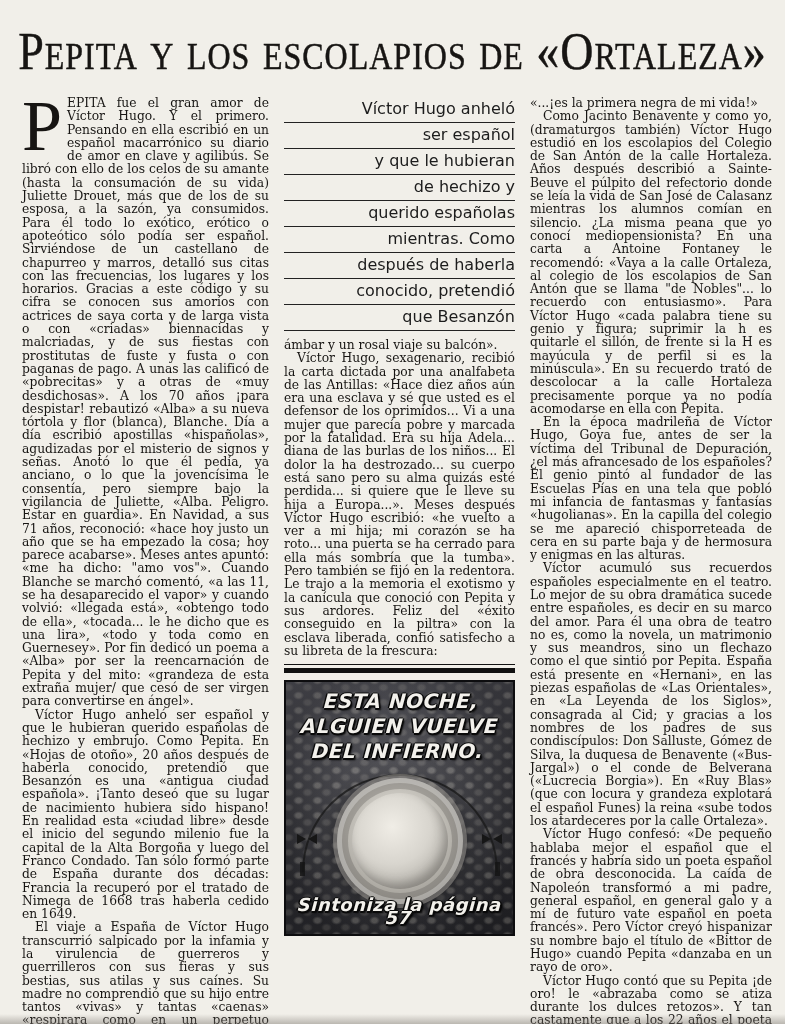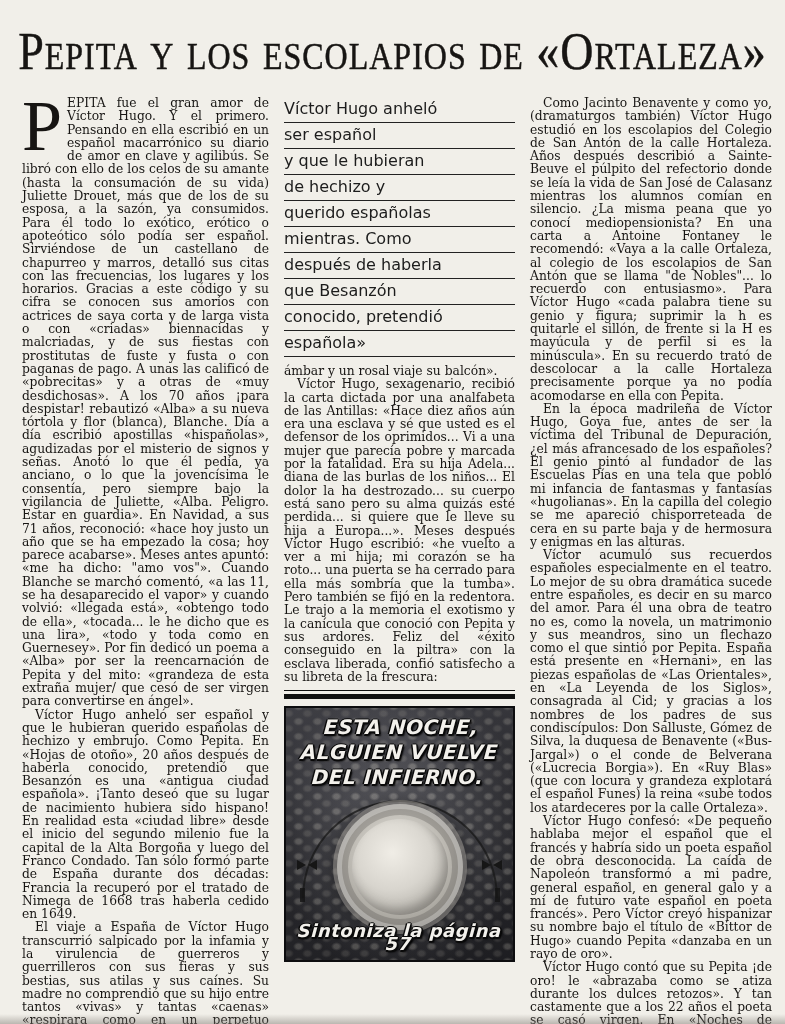--- a/index.html
+++ b/index.html
@@ -46,21 +46,21 @@
     font-family:"Liberation Serif", serif;
   }
 
   
   .pullquote {
     font-family:"DejaVu Sans", sans-serif;
     font-size:16px; color:#1c1c1c;
     margin-bottom:8px;
   }
   .pq-line {
-    text-align:left; line-height:18px;
+    text-align:right; line-height:18px;
     padding:3px 0 4px;
     border-bottom:1.4px solid #222;
     white-space:nowrap;
   }
 
   
   .ad-sep-thin  { border-top:1.5px solid #111; margin:6px 0 3px; }
   .ad-sep-thick { height:5px; background:#111; margin-bottom:7px; }
 
   
@@ -150,23 +150,22 @@
 
     <div class="col col-2">
       <div class="pullquote">
         <div class="pq-line">Víctor Hugo anheló</div>
         <div class="pq-line">ser español</div>
         <div class="pq-line">y que le hubieran</div>
         <div class="pq-line">de hechizo y</div>
         <div class="pq-line">querido españolas</div>
         <div class="pq-line">mientras. Como</div>
         <div class="pq-line">después de haberla</div>
+        <div class="pq-line">conocido, pretendió</div>
         <div class="pq-line">que Besanzón</div>
-        <div class="pq-line">conocido, pretendió</div>
-        <div class="pq-line">española»</div>
       </div>
 
       <p class="flush">ámbar y un rosal viaje su balcón».</p>
       <p>Víctor Hugo, sexagenario, recibió la carta dictada por una analfabeta de las Antillas: «Hace diez años aún era una esclava y sé que usted es el defensor de los oprimidos... Vi a una mujer que parecía pobre y marcada por la fatalidad. Era su hija Adela... diana de las burlas de los niños... El dolor la ha destrozado... su cuerpo está sano pero su alma quizás esté perdida... si quiere que le lleve su hija a Europa...». Meses después Víctor Hugo escribió: «he vuelto a ver a mi hija; mi corazón se ha roto... una puerta se ha cerrado para ella más sombría que la tumba». Pero también se fijó en la redentora. Le trajo a la memoria el exotismo y la canícula que conoció con Pepita y sus ardores. Feliz del «éxito conseguido en la piltra» con la esclava liberada, confió satisfecho a su libreta de la frescura:</p>
 
       <div class="ad-sep-thin"></div>
       <div class="ad-sep-thick"></div>
 
       <div class="ad-box">
         <div class="ad-vignette"></div>
@@ -184,20 +183,21 @@
         </div>
         <div class="dial-stop right">
           <span class="tri tri-r"></span>
           <span class="tri tri-l"></span>
         </div>
         <div class="ad-tagline">Sintoniza la página 57</div>
       </div>
     </div>
 
     <div class="col col-3">
+      <p class="flush">«...¡es la primera negra de mi vida!»</p>
       <p>Como Jacinto Benavente y como yo, (dramaturgos también) Víctor Hugo estudió en los escolapios del Colegio de San Antón de la calle Hortaleza. Años después describió a Sainte-Beuve el púlpito del refectorio donde se leía la vida de San José de Calasanz mientras los alumnos comían en silencio. ¿La misma peana que yo conocí mediopensionista? En una carta a Antoine Fontaney le recomendó: «Vaya a la calle Ortaleza, al colegio de los escolapios de San Antón que se llama "de Nobles"... lo recuerdo con entusiasmo». Para Víctor Hugo «cada palabra tiene su genio y figura; suprimir la h es quitarle el sillón, de frente si la H es mayúcula y de perfil si es la minúscula». En su recuerdo trató de descolocar a la calle Hortaleza precisamente porque ya no podía acomodarse en ella con Pepita.</p>
       <p>En la época madrileña de Víctor Hugo, Goya fue, antes de ser la víctima del Tribunal de Depuración, ¿el más afrancesado de los españoles? El genio pintó al fundador de las Escuelas Pías en una tela que pobló mi infancia de fantasmas y fantasías «hugolianas». En la capilla del colegio se me apareció chisporreteada de cera en su parte baja y de hermosura y enigmas en las alturas.</p>
       <p>Víctor acumuló sus recuerdos españoles especialmente en el teatro. Lo mejor de su obra dramática sucede entre españoles, es decir en su marco del amor. Para él una obra de teatro no es, como la novela, un matrimonio y sus meandros, sino un flechazo como el que sintió por Pepita. España está presente en «Hernani», en las piezas españolas de «Las Orientales», en «La Leyenda de los Siglos», consagrada al Cid; y gracias a los nombres de los padres de sus condiscípulos: Don Salluste, Gómez de Silva, la duquesa de Benavente («Bus-Jargal») o el conde de Belverana («Lucrecia Borgia»). En «Ruy Blas» (que con locura y grandeza explotará el español Funes) la reina «sube todos los atardeceres por la calle Ortaleza».</p>
       <p>Víctor Hugo confesó: «De pequeño hablaba mejor el español que el francés y habría sido un poeta español de obra desconocida. La caída de Napoleón transformó a mi padre, general español, en general galo y a mí de futuro vate español en poeta francés». Pero Víctor creyó hispanizar su nombre bajo el título de «Bittor de Hugo» cuando Pepita «danzaba en un rayo de oro».</p>
       <p>Víctor Hugo contó que su Pepita ¡de oro! le «abrazaba como se atiza durante los dulces retozos». Y tan castamente que a los 22 años el poeta se casó virgen. En «Noches de invierno» recordó aquel tiempo en el cual se forjó su genio:</p>
 
     </div>
 
   </div>
 </div>

